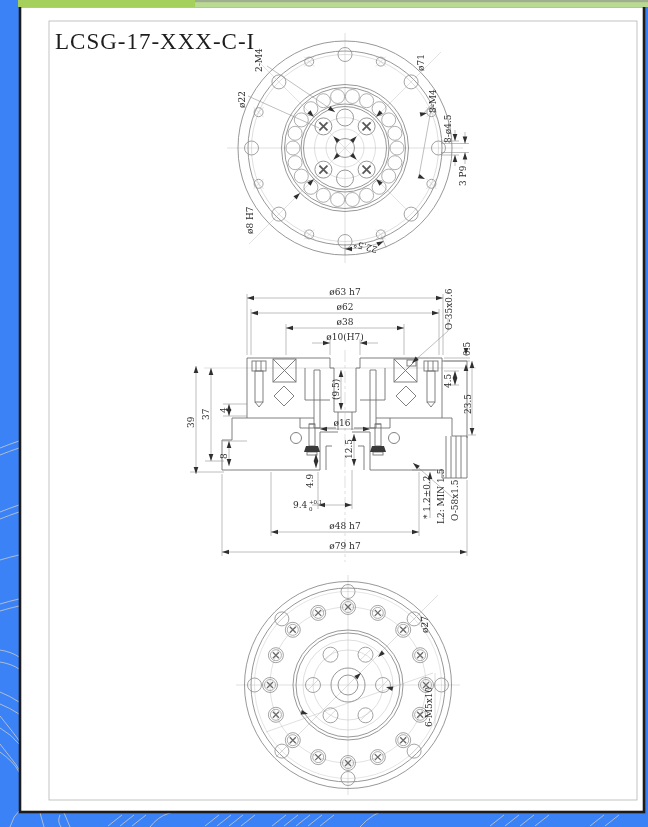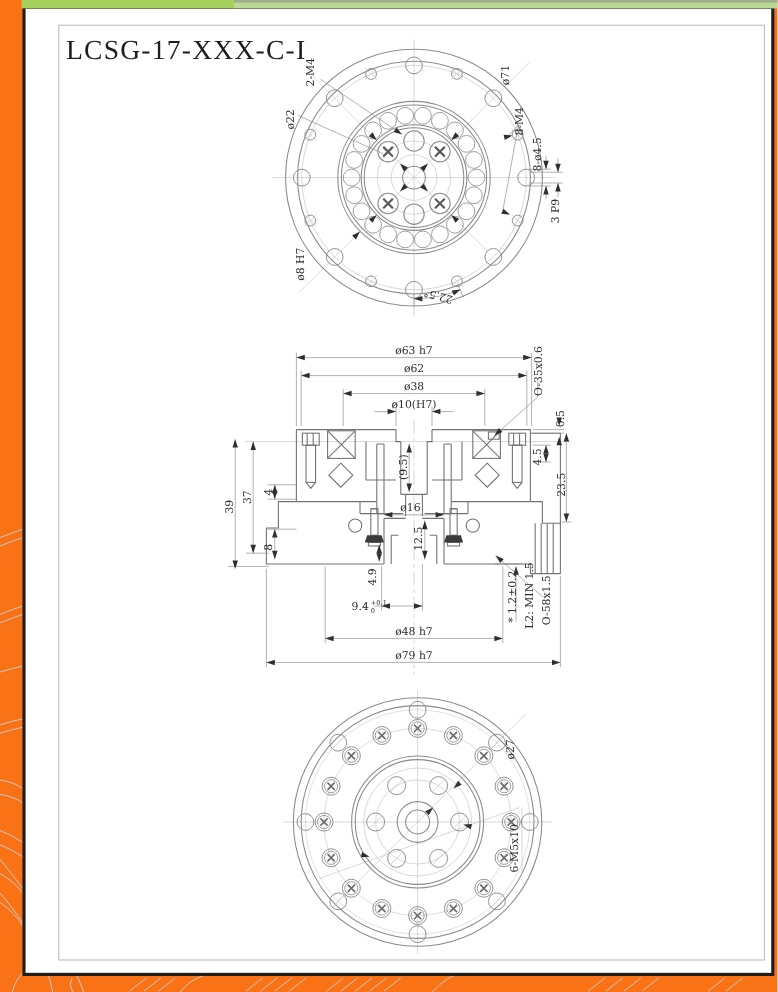--- a/index.html
+++ b/index.html
@@ -1,16 +1,16 @@
 <!DOCTYPE html>
 <html><head>
 <meta charset="utf-8">
 <style>
   html,body{margin:0;padding:0;background:#ffffff;}
-  .stage{position:relative;width:648px;height:827px;overflow:hidden;background:#f97316;
+  .stage{position:relative;width:648px;height:827px;overflow:hidden;background:#3b82f6;
          font-family:"Liberation Sans",sans-serif;}
   svg{position:absolute;left:0;top:0;}
   svg text{font-family:"DejaVu Serif",serif;font-size:9px;fill:#2e2e2e;}
   svg text.t-title{font-size:23px;font-family:"Liberation Serif",serif;letter-spacing:1px;fill:#1d1d1d;}
   svg text.sm{font-size:5.5px;}
 </style>
 </head>
 <body>
 
 <div class="stage">

